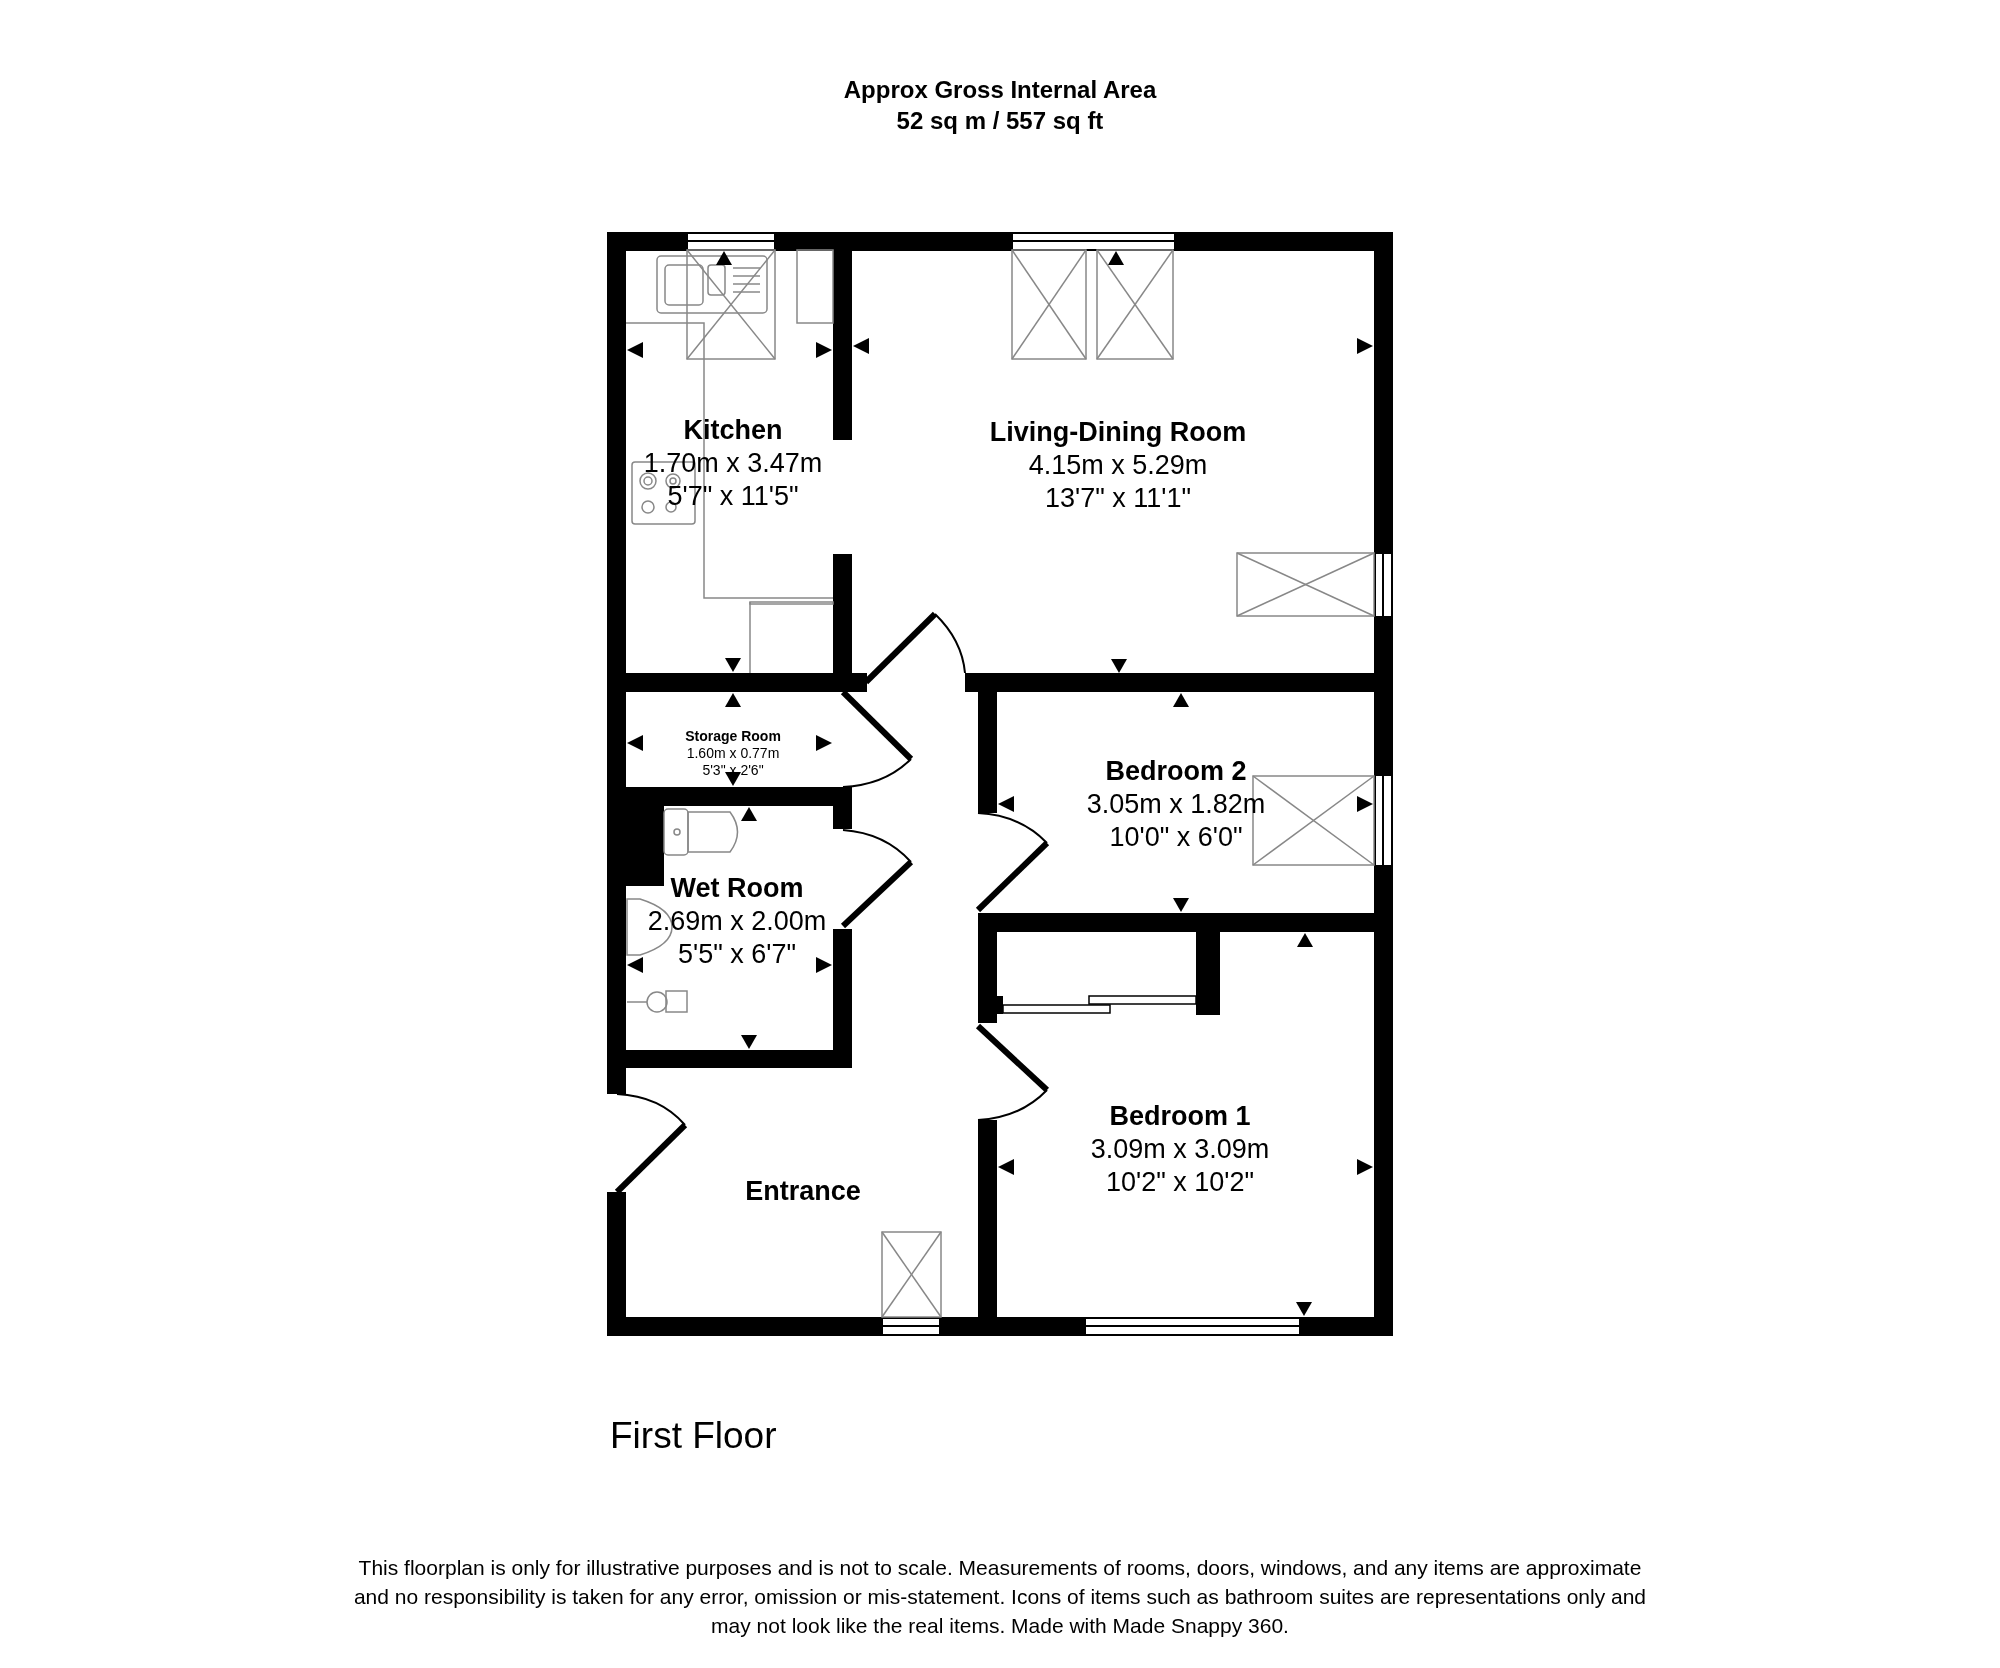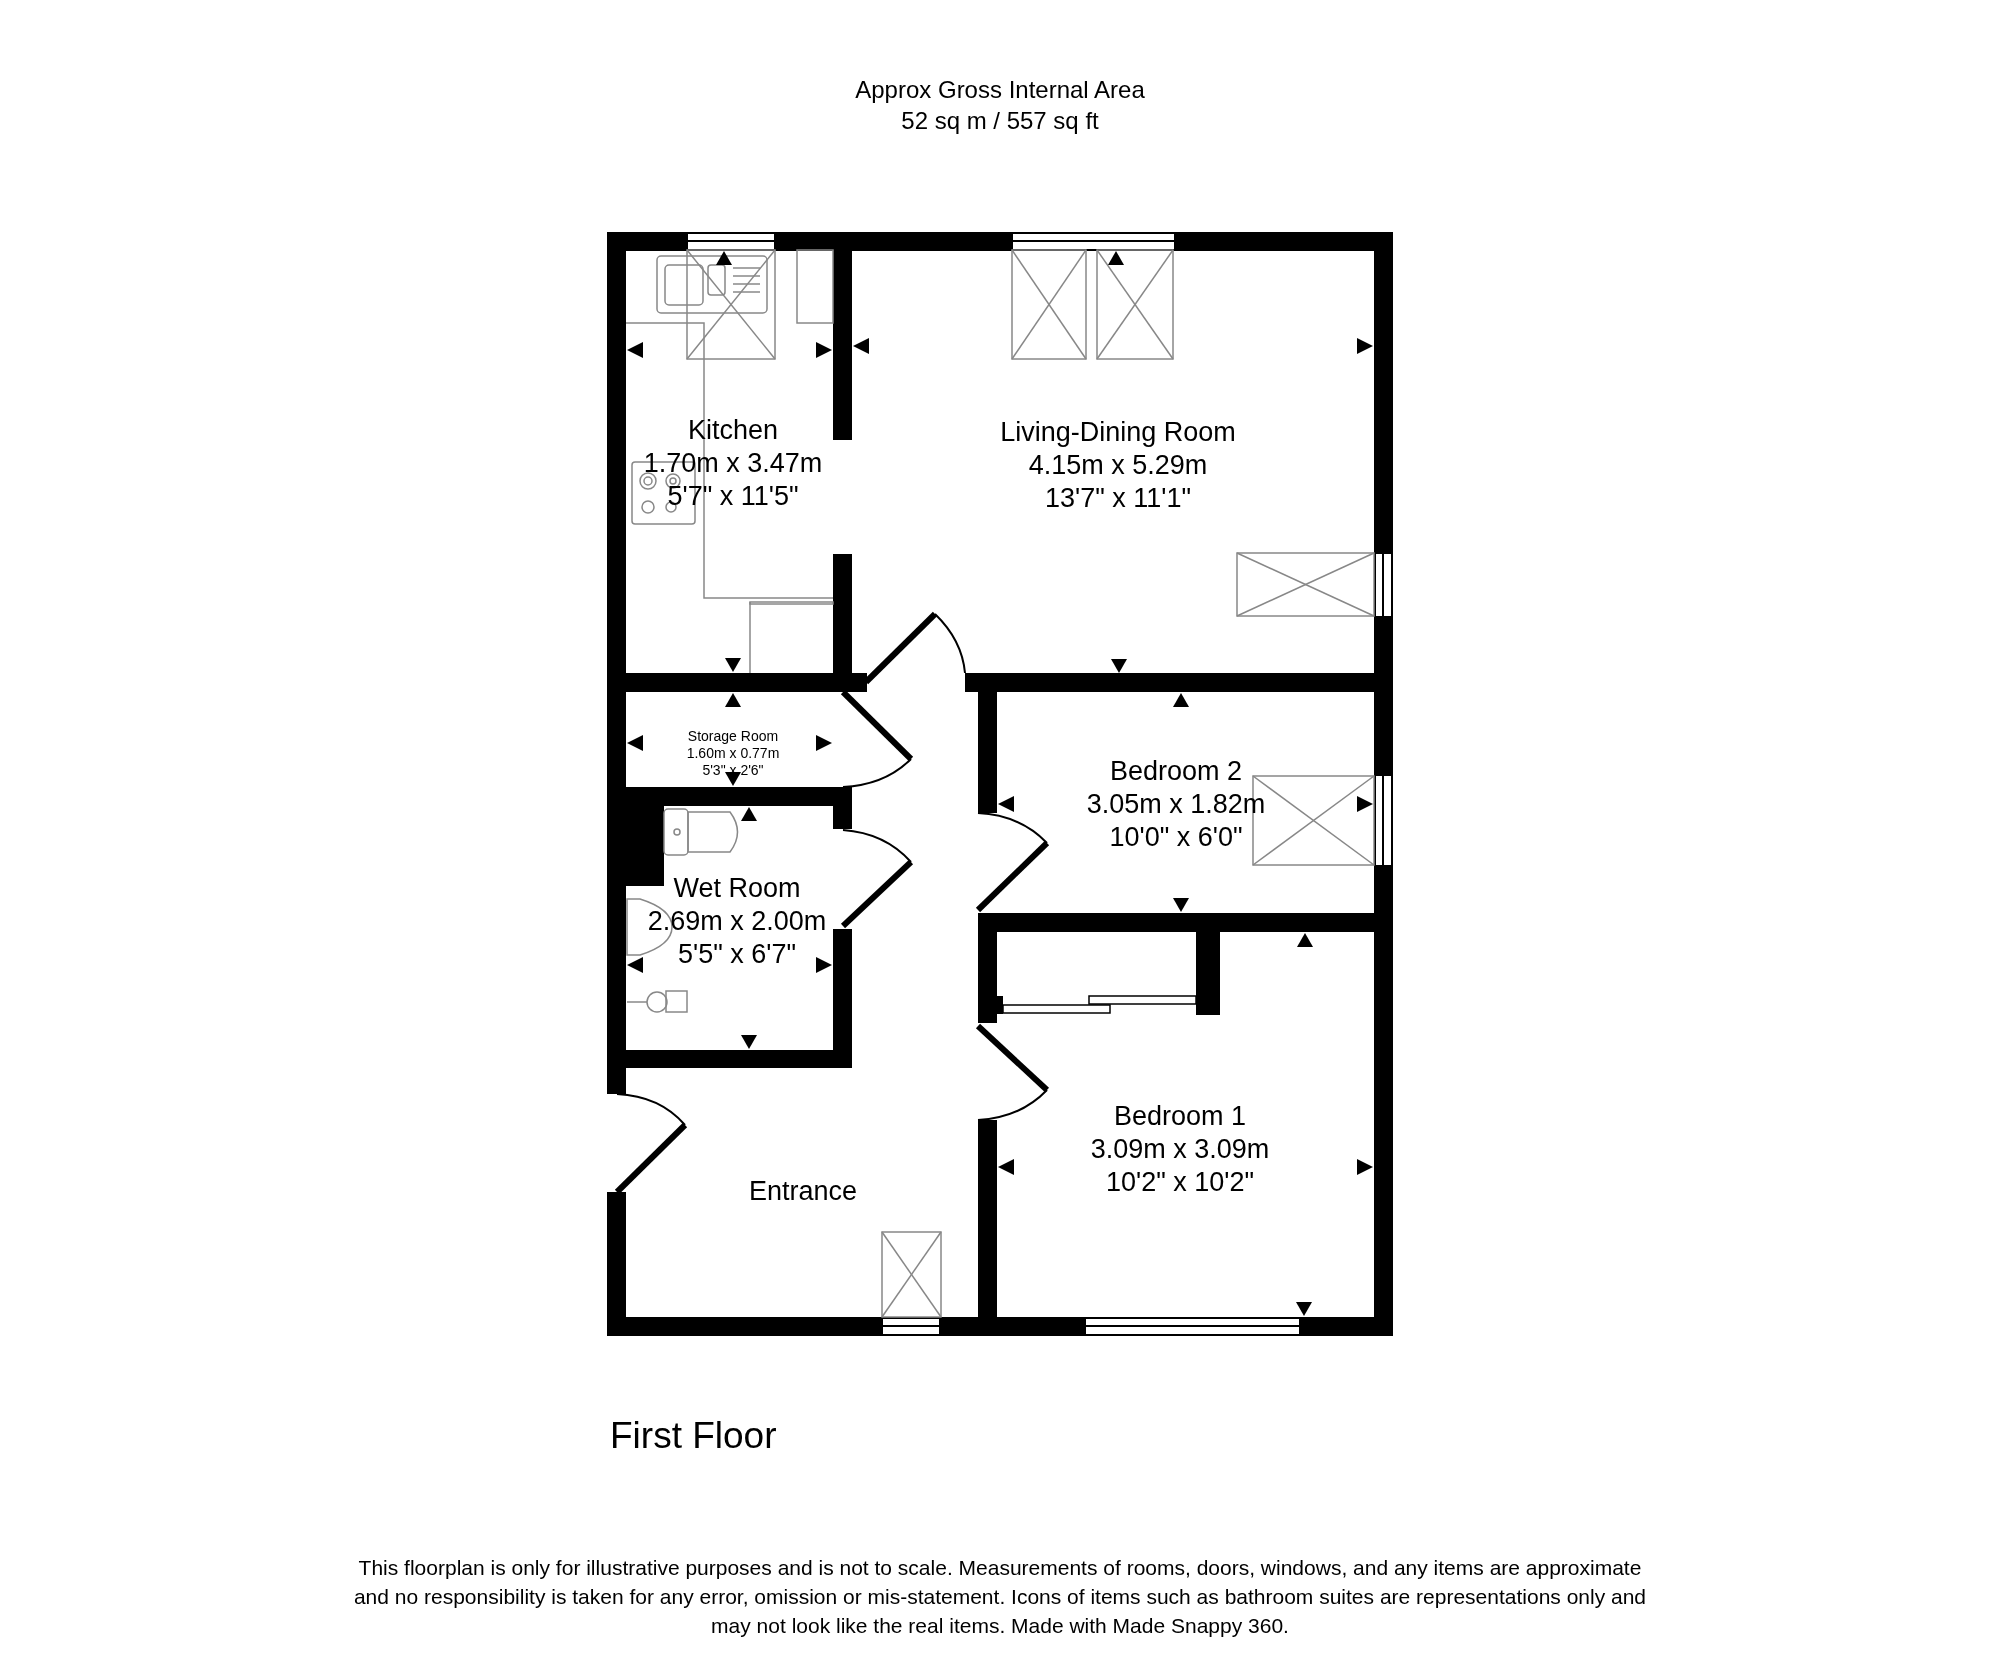--- a/index.html
+++ b/index.html
@@ -1,22 +1,22 @@
 <!DOCTYPE html>
 <html><head>
   <meta charset="utf-8">
   <style>
     html, body { margin: 0; padding: 0; background: #ffffff; }
     body { width: 2000px; height: 1668px; position: relative; overflow: hidden;
            font-family: "Liberation Sans", "DejaVu Sans", sans-serif; color: #000; }
     .header { position: absolute; left: 0; width: 2000px; top: 74px; text-align: center;
-              font-weight: normal; font-size: 24px; line-height: 31px; }
+              font-weight: bold; font-size: 24px; line-height: 31px; }
     svg.plan { position: absolute; left: 0; top: 0; }
     .room-label { position: absolute; text-align: center; transform: translateX(-50%); white-space: nowrap; }
-    .room-label .name { font-weight: normal; }
+    .room-label .name { font-weight: bold; }
     .lg { font-size: 27px; line-height: 33px; }
     .sm { font-size: 14px; line-height: 17px; margin-top: 12px; }
     .floor-label { position: absolute; left: 610px; top: 1414px; font-size: 37px; line-height: 44px; }
     .disclaimer { position: absolute; left: 0; width: 2000px; top: 1553px; text-align: center;
                   font-size: 21px; line-height: 29px; }
     .disclaimer span { display: block; }
   </style>
 </head>
 <body>
 

